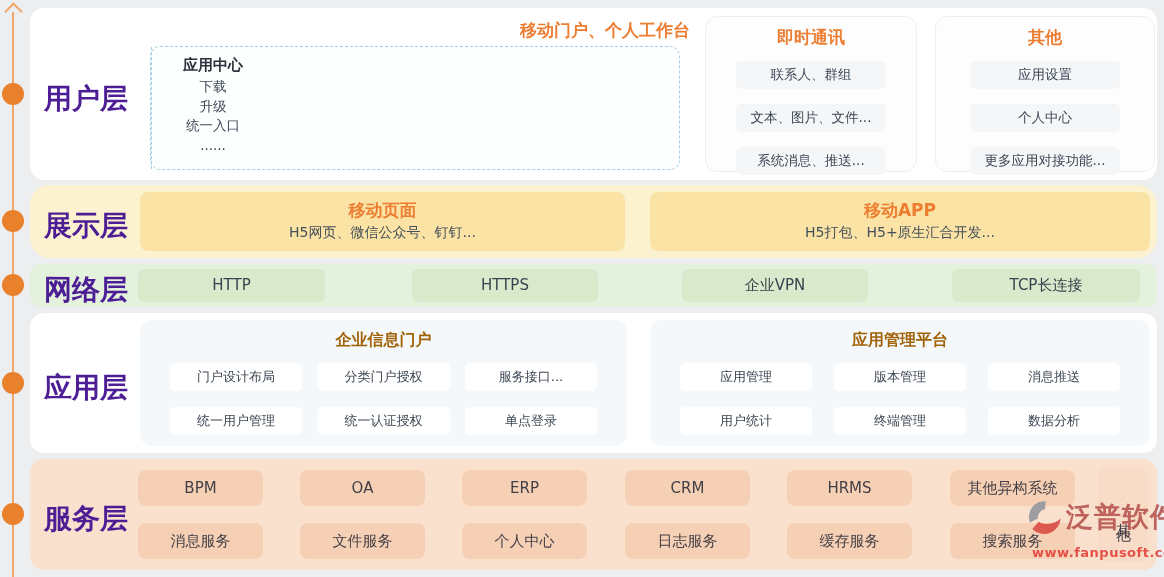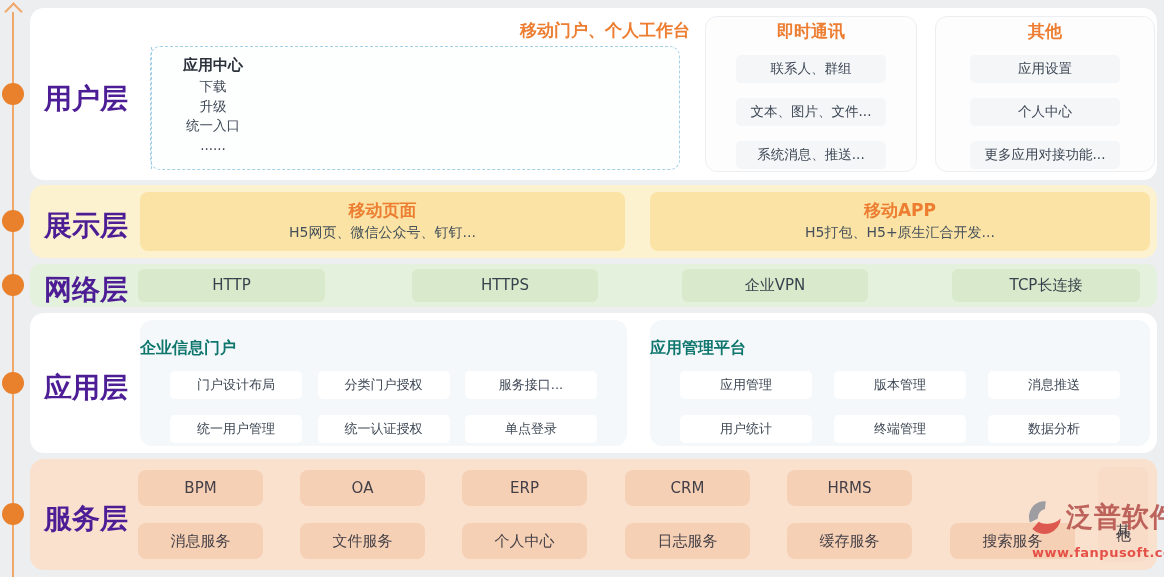--- a/index.html
+++ b/index.html
@@ -7,21 +7,21 @@
           font-family:"DejaVu Sans","Liberation Sans",sans-serif;}
   
   .rail-line{position:absolute;left:12px;top:12px;width:2px;height:565px;background:#F0A76B;}
   .rail-arrow{position:absolute;left:7px;top:5px;width:11px;height:11px;
               border-top:2px solid #F0A76B;border-left:2px solid #F0A76B;transform:rotate(45deg);}
   .rail-dot{position:absolute;left:2px;width:22px;height:22px;border-radius:50%;background:#E8802C;}
   .dot-user{top:83px}.dot-display{top:210px}.dot-network{top:274px}.dot-app{top:372px}.dot-service{top:503px}
   
   .row{position:absolute;left:30px;width:1127px;border-radius:14px;}
   .row-user{top:8px;height:172px;background:#FFFFFF;}
-  .row-display{top:185px;height:73px;background:#FCF2CF;}
+  .row-display{top:185px;height:73px;background:#FCF2CF;border-radius:20px;}
   .row-network{top:264px;height:43px;background:#E4F1DC;border-radius:10px;}
   .row-app{top:313px;height:140px;background:#FFFFFF;}
   .row-service{top:459px;height:111px;background:#FAE1CE;}
   .layer-label{position:absolute;left:14px;font-size:28px;font-weight:bold;color:#4c1d95;white-space:nowrap;}
   .lbl-user{top:72px}.lbl-display{top:22px}.lbl-network{top:7px}.lbl-app{top:56px}.lbl-service{top:41px}
   
   .panel-portal{position:absolute;left:110px;top:8px;width:550px;height:158px;}
   .panel-title{text-align:right;font-size:17px;font-weight:bold;color:#ED7D31;height:28px;line-height:28px;}
   .dashed-box{margin:2px 10px 0;height:122px;border:1px dashed #A5CFE4;border-radius:10px;display:flex;background:#FDFEFE;}
   .portal-left{flex:1;display:flex;flex-direction:column;}
@@ -29,37 +29,37 @@
   .portal-sec.second{border-top:1px dashed #A5CFE4;}
   .sec-heading{font-size:15px;font-weight:bold;color:#2B323B;text-align:center;}
   .sec-text{font-size:13.5px;color:#3D4754;text-align:center;margin-top:3px;}
   .portal-right{width:122px;border-left:1px dashed #A5CFE4;display:flex;flex-direction:column;align-items:center;padding-top:9px;}
   .portal-right .sec-heading{margin-bottom:2px;}
   .ac-line{font-size:13.5px;color:#3D4754;line-height:1.45;}
   .panel-card{position:absolute;top:8px;height:156px;background:#FDFDFE;border:1px solid #ECEFF2;
               border-radius:12px;display:flex;flex-direction:column;align-items:center;box-sizing:border-box;}
   .panel-im{left:675px;width:212px;}
   .panel-other{left:905px;width:220px;}
-  .panel-card .panel-title{margin-top:0;}
+  .panel-card .panel-title{margin-top:6px;}
   .chips{display:flex;flex-direction:column;gap:15px;margin-top:10px;align-items:center;}
   .chip{background:#F4F6F8;border-radius:5px;font-size:13.5px;color:#3D4754;padding:5px 14px;
         min-width:150px;text-align:center;box-sizing:border-box;white-space:nowrap;}
   
   .disp-box{position:absolute;top:7px;height:59px;background:#FAE3A4;border-radius:8px;text-align:center;}
   .disp1{left:110px;width:485px;} .disp2{left:620px;width:500px;}
   .disp-title{margin-top:7px;font-size:17px;font-weight:bold;color:#ED7D31;}
   .disp-sub{margin-top:2px;font-size:14px;color:#45505A;}
   
   .net-chip{position:absolute;top:5px;height:33px;line-height:33px;background:#D9EACC;border-radius:6px;
             font-size:15px;color:#39424C;text-align:center;}
   .net1{left:108px;width:187px;} .net2{left:382px;width:186px;} .net3{left:652px;width:186px;} .net4{left:922px;width:188px;}
   
   .app-card{position:absolute;top:7px;height:126px;background:#F5F8FA;border-radius:12px;}
   .app1{left:110px;width:487px;} .app2{left:620px;width:500px;}
-  .app-title{margin-top:18px;text-align:left;font-size:16px;font-weight:bold;color:#0f766e;}
+  .app-title{margin-top:10px;text-align:center;font-size:16px;font-weight:bold;color:#a16207;}
   .app-grid{display:flex;flex-wrap:wrap;justify-content:space-between;padding:12px 30px 0;row-gap:16px;}
   .app-item{width:132px;height:28px;line-height:28px;background:#FFFFFF;border-radius:5px;
             font-size:13px;color:#3D4754;text-align:center;}
   
   .svc-chip{position:absolute;width:125px;height:36px;line-height:36px;background:#F6D0B5;border-radius:8px;
             font-size:15px;color:#433F46;text-align:center;white-space:nowrap;}
   .svc-r1{top:11px;} .svc-r2{top:64px;}
   .svc-c1{left:108px}.svc-c2{left:270px}.svc-c3{left:432px}.svc-c4{left:595px}.svc-c5{left:757px}.svc-c6{left:920px}
   .svc-side{position:absolute;left:1068px;top:8px;width:50px;height:95px;background:#F9DCC8;border-radius:8px;
             display:flex;align-items:center;justify-content:center;}
@@ -165,20 +165,21 @@
     </div>
   </div>
 
   <div class="row row-service">
     <div class="layer-label lbl-service">服务层</div>
     <div class="svc-chip svc-r1 svc-c1">BPM</div>
     <div class="svc-chip svc-r1 svc-c2">OA</div>
     <div class="svc-chip svc-r1 svc-c3">ERP</div>
     <div class="svc-chip svc-r1 svc-c4">CRM</div>
     <div class="svc-chip svc-r1 svc-c5">HRMS</div>
+    <div class="svc-chip svc-r1 svc-c6">其他异构系统</div>
     <div class="svc-chip svc-r2 svc-c1">消息服务</div>
     <div class="svc-chip svc-r2 svc-c2">文件服务</div>
     <div class="svc-chip svc-r2 svc-c3">个人中心</div>
     <div class="svc-chip svc-r2 svc-c4">日志服务</div>
     <div class="svc-chip svc-r2 svc-c5">缓存服务</div>
     <div class="svc-chip svc-r2 svc-c6">搜索服务</div>
     <div class="svc-side">
       <span>其他</span>
     </div>
   </div>

